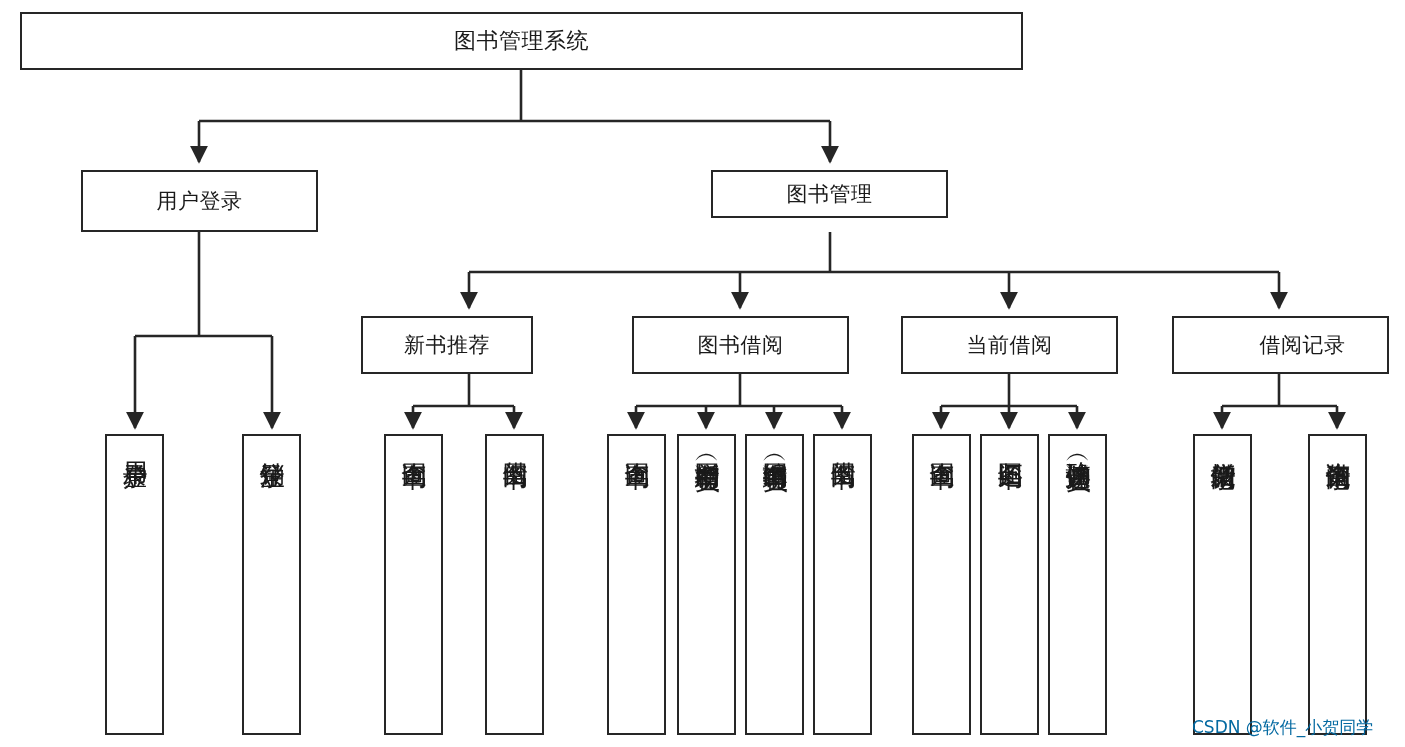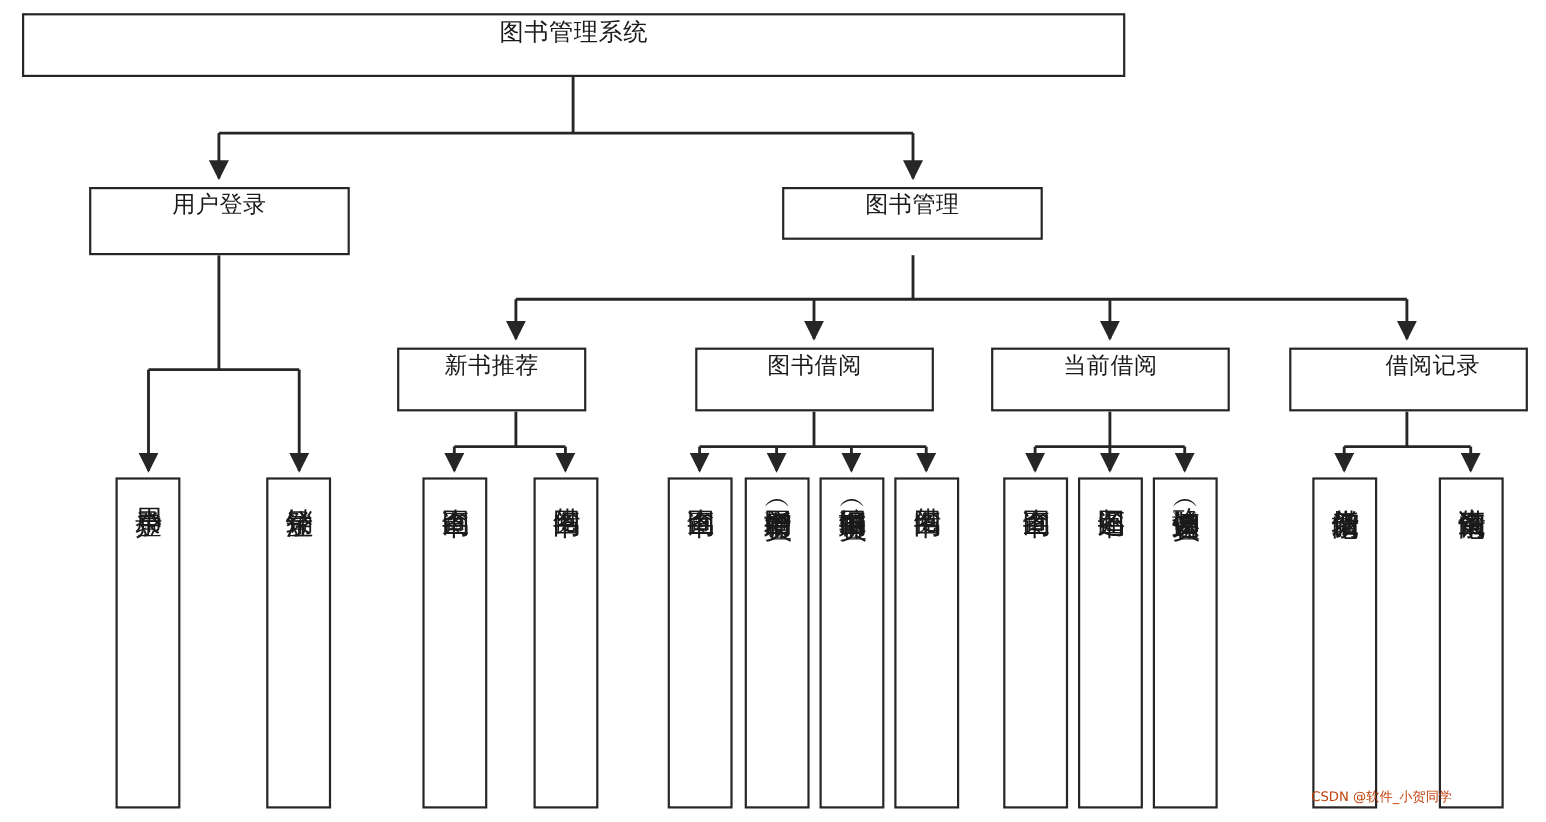--- a/index.html
+++ b/index.html
@@ -21,21 +21,21 @@
     top: 0;
     width: 1405px;
     height: 747px;
   }
   .node {
     position: absolute;
     box-sizing: border-box;
     background: #ffffff;
     border: 2.5px solid #262626;
     display: flex;
-    align-items: flex-start;
+    align-items: center;
     justify-content: center;
     color: #1a1a1a;
   }
   .node-h {
     font-size: 21px;
     letter-spacing: 0.5px;
     white-space: nowrap;
   }
   .node-root {
     font-size: 22px;
@@ -51,22 +51,22 @@
     padding-top: 6px;
     text-align: left;
   }
   .node-v-label {
     writing-mode: vertical-rl;
     text-orientation: upright;
     display: block;
   }
   .watermark {
     position: absolute;
-    color: #c2410c;
-    font-size: 12px;
+    color: #0369a1;
+    font-size: 17px;
     white-space: nowrap;
     pointer-events: none;
   }
 </style>
 </head>
 <body>
 
 <div id="canvas">
 
   <svg id="svg-layer" viewBox="0 0 1405 747" xmlns="http://www.w3.org/2000/svg">

